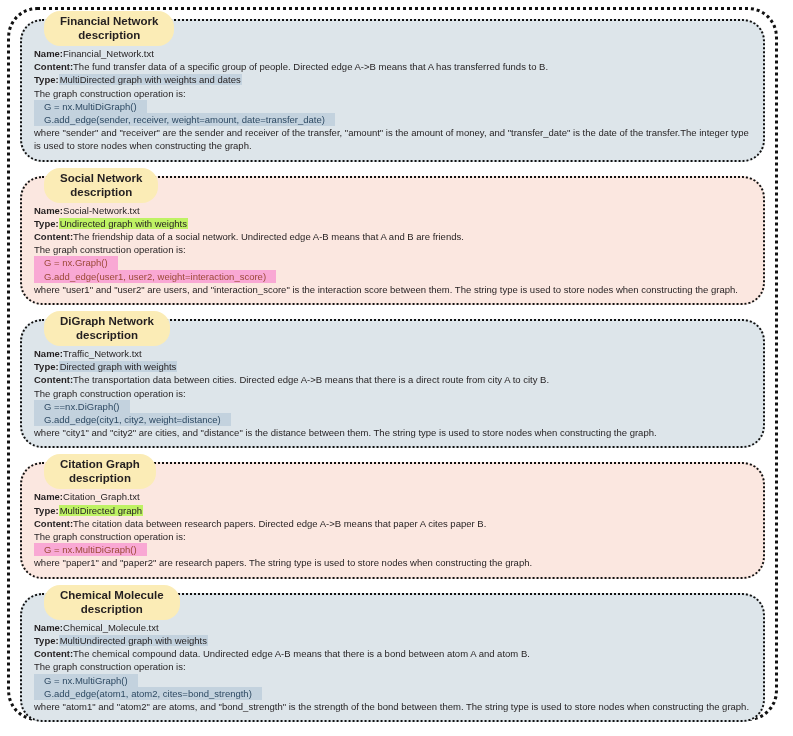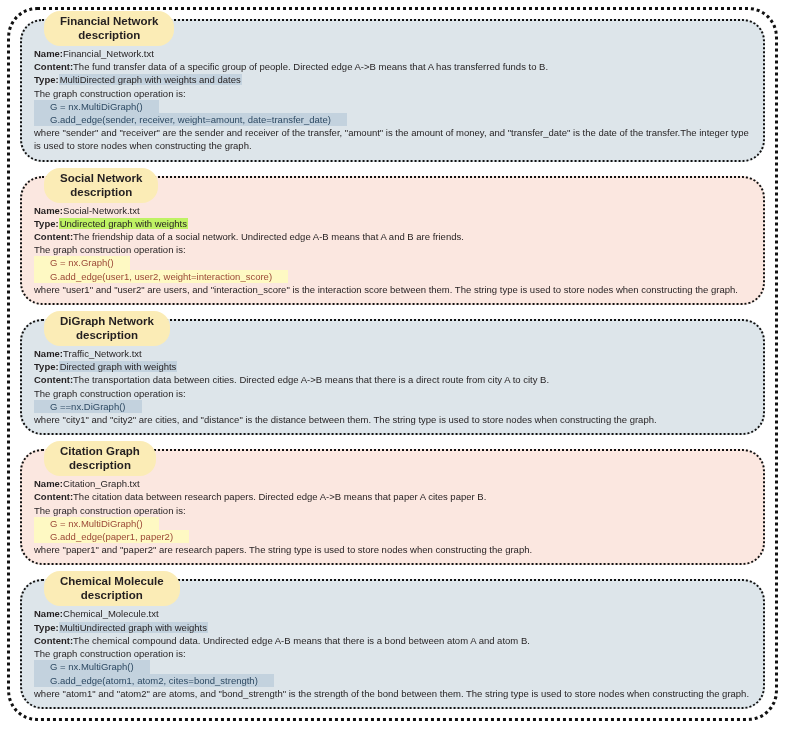--- a/index.html
+++ b/index.html
@@ -73,26 +73,26 @@
   .lbl { font-weight: bold; }
 
   .hl-type {
     padding: 0 1px;
   }
   .blue .hl-type { background: #c3d2de; }
   .pink .hl-type { background: #bef264; }
 
   .code {
     display: inline-block;
-    padding: 0 16px;
+    padding: 0 10px;
     margin: 0;
     text-align: right;
   }
   .blue .code { background: #c3d2de; color: #2e4a63; }
-  .pink .code { background: #fef9c3; color: #9c4a38; }
+  .pink .code { background: #f9a8d4; color: #9c4a38; }
 
   .code-line { line-height: 13.2px; }
 </style>
 </head>
 <body>
 
 <div id="outer-frame">
   <div id="panel-stack">
       <div class="panel blue">
         <div class="title-pill">
@@ -128,34 +128,35 @@
         <div class="title-pill">
           <span class="l1">DiGraph Network</span>
           <span class="l2">description</span>
         </div>
         <div class="panel-body">
           <div class="row"><span class="lbl">Name:</span><span>Traffic_Network.txt</span></div>
           <div class="row"><span class="lbl">Type:</span><span class="hl-type">Directed graph with weights</span></div>
           <div class="row wrap"><span class="lbl">Content:</span><span>The transportation data between cities. Directed edge A-&gt;B means that there is a direct route from city A to city B.</span></div>
           <div class="row">The graph construction operation is:</div>
           <div class="code-line"><span class="code">G ==nx.DiGraph()</span></div>
+          <div class="code-line"><span class="code">G.add_edge(city1, city2, weight=distance)</span></div>
           <div class="row wrap">where "city1" and "city2" are cities, and "distance" is the distance between them. The string type is used to store nodes when constructing the graph.</div>
         </div>
       </div>
       <div class="panel pink">
         <div class="title-pill">
           <span class="l1">Citation Graph</span>
           <span class="l2">description</span>
         </div>
         <div class="panel-body">
           <div class="row"><span class="lbl">Name:</span><span>Citation_Graph.txt</span></div>
+          <div class="row"><span class="lbl">Type:</span><span class="hl-type">MultiDirected graph</span></div>
           <div class="row wrap"><span class="lbl">Content:</span><span>The citation data between research papers. Directed edge A-&gt;B means that paper A cites paper B.</span></div>
           <div class="row">The graph construction operation is:</div>
           <div class="code-line"><span class="code">G = nx.MultiDiGraph()</span></div>
-          <div class="code-line"><span class="code">G.add_edge(paper1, paper2)</span></div>
           <div class="row wrap">where "paper1" and "paper2" are research papers. The string type is used to store nodes when constructing the graph.</div>
         </div>
       </div>
       <div class="panel blue">
         <div class="title-pill">
           <span class="l1">Chemical Molecule</span>
           <span class="l2">description</span>
         </div>
         <div class="panel-body">
           <div class="row"><span class="lbl">Name:</span><span>Chemical_Molecule.txt</span></div>

